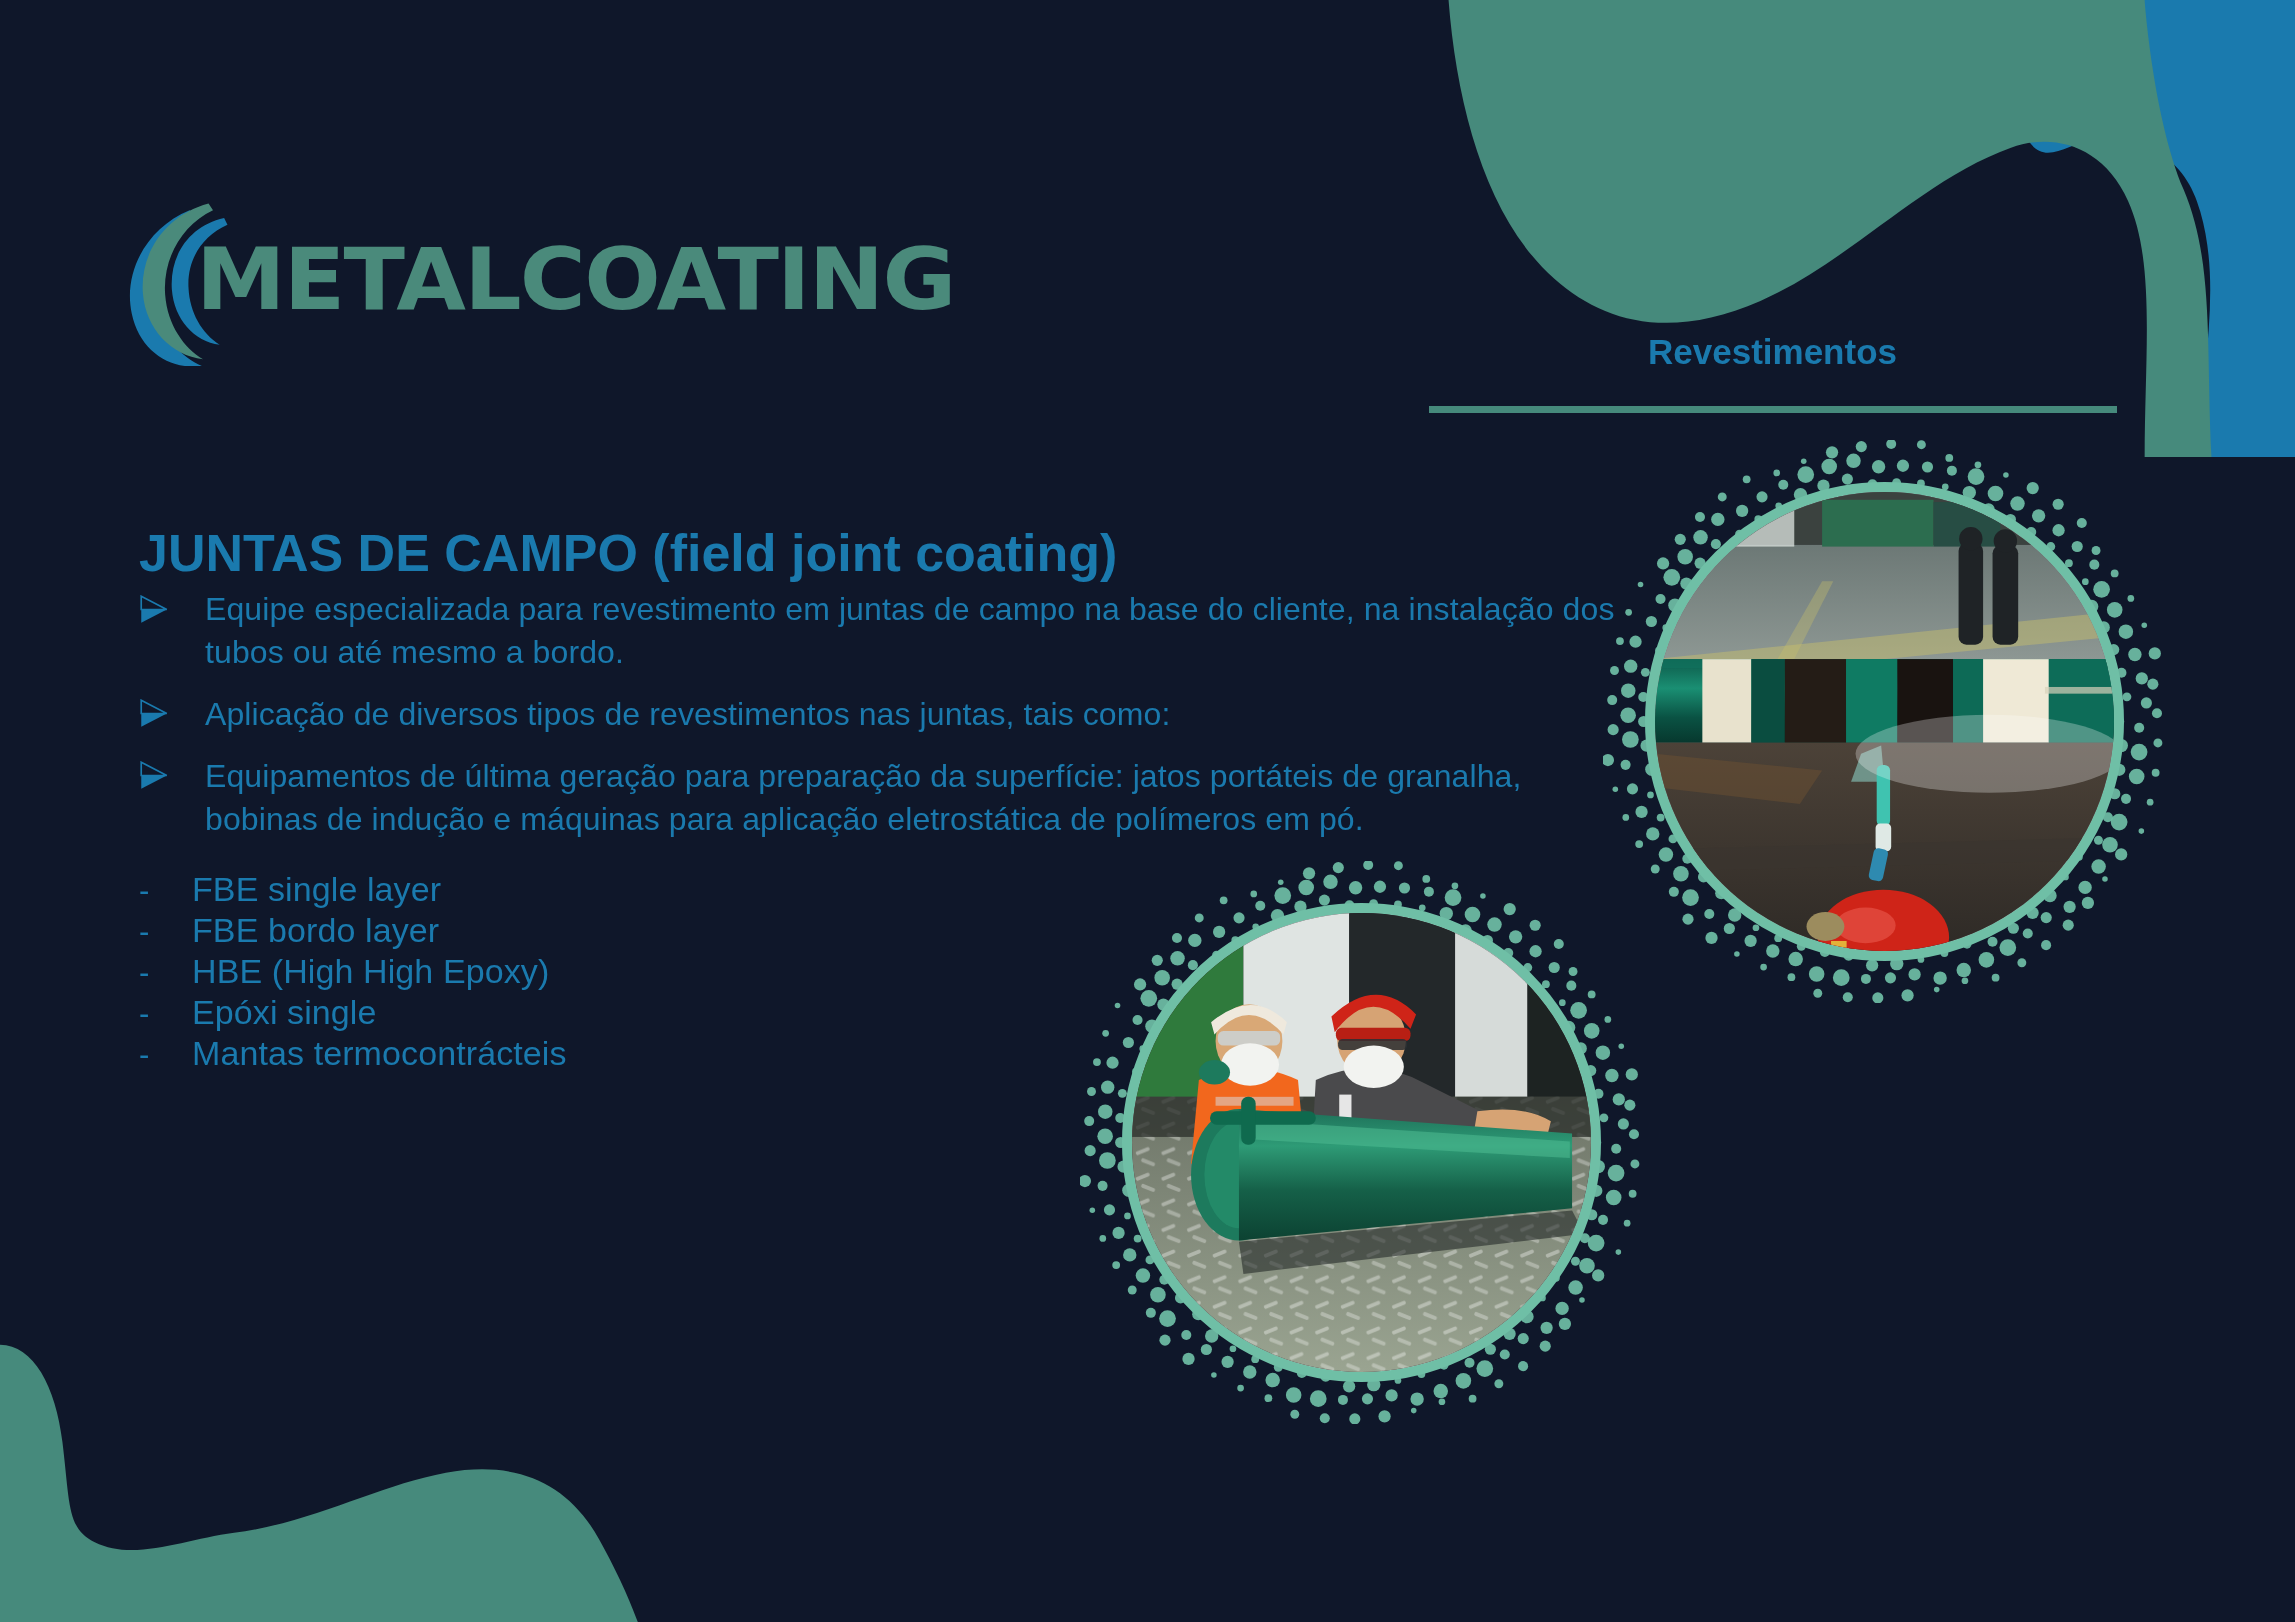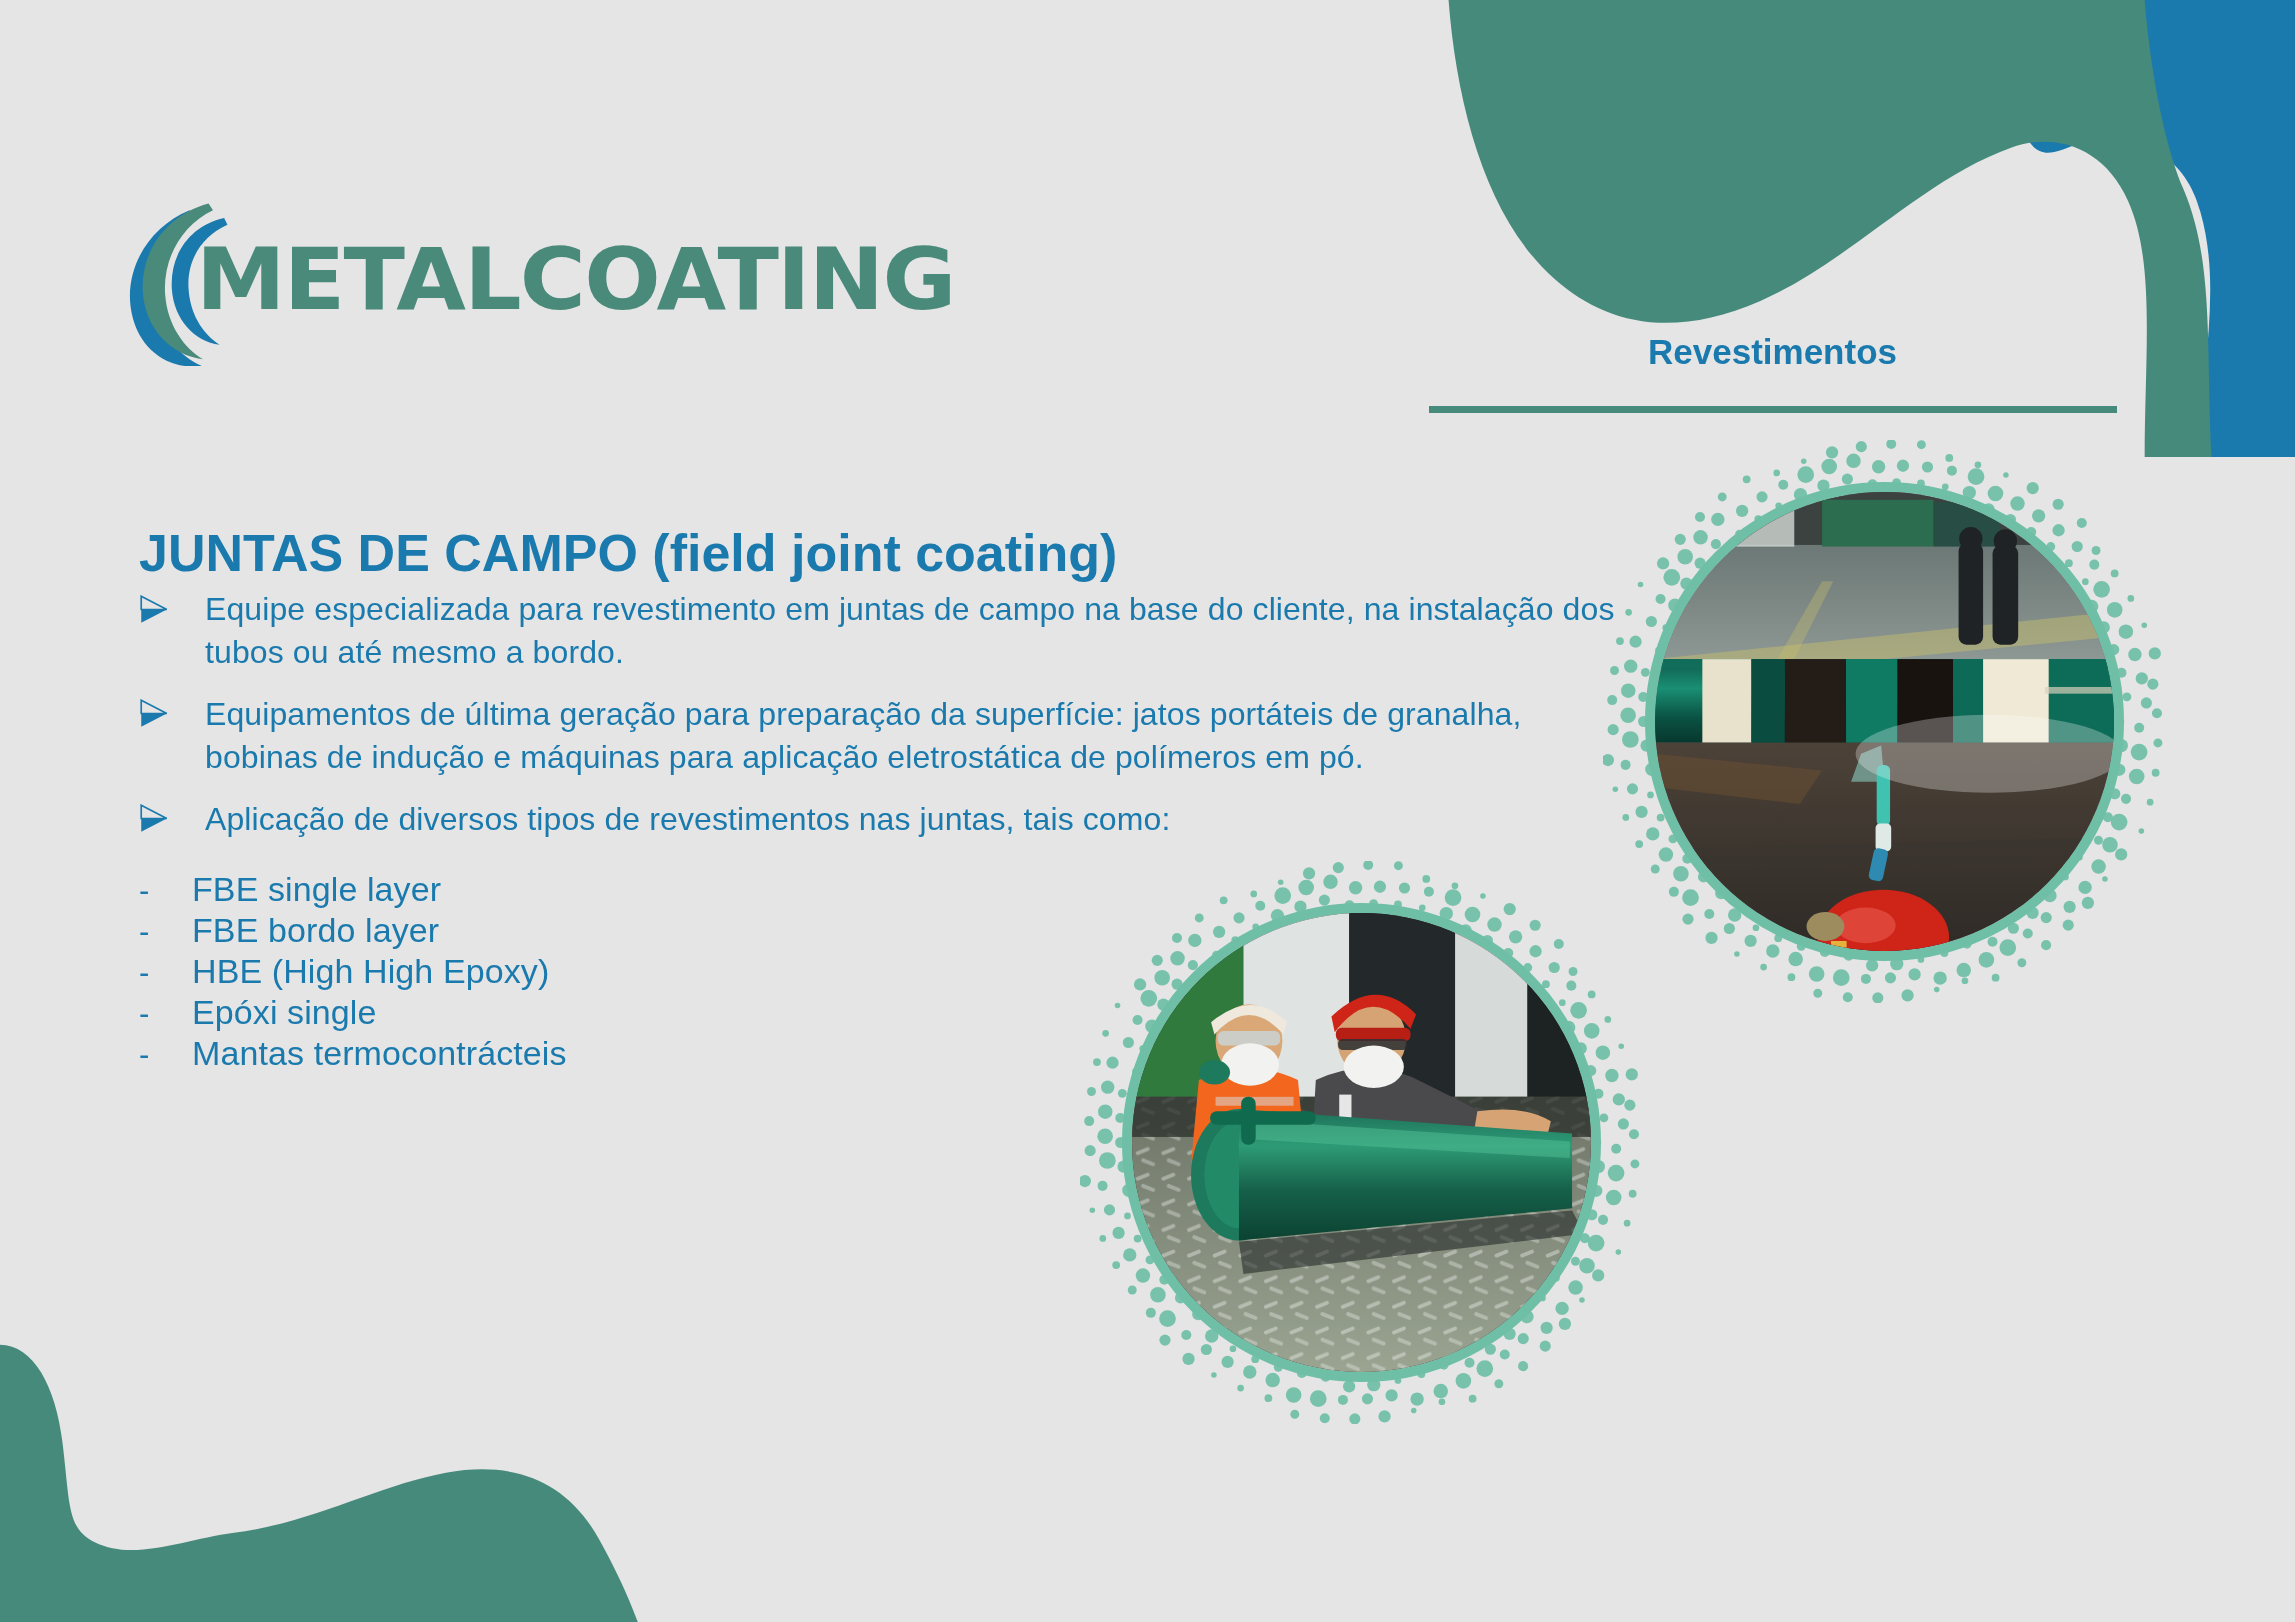--- a/index.html
+++ b/index.html
@@ -8,21 +8,21 @@
     background: #ffffff;
   }
   body {
     font-family: "Liberation Sans", sans-serif;
   }
 
   #slide {
     position: relative;
     width: 2295px;
     height: 1623px;
-    background: #e5e5e5;
+    background: #0f172a;
     overflow: hidden;
   }
 
   
   .deco-svg {
     position: absolute;
     pointer-events: none;
   }
   #deco-top-right {
     top: 0;
@@ -273,31 +273,31 @@
       <span class="bullet-text">Equipe especializada para revestimento em juntas de campo na base do cliente, na instalação dos tubos ou até mesmo a bordo.</span>
     </div>
 
     <div class="bullet-row">
       <span class="bullet-marker">
         <svg width="30" height="29" viewBox="0 0 54 52">
           <path d="M4,2 L50,26 L4,26 Z" fill="none" stroke="#1A7AAE" stroke-width="3"></path>
           <path d="M4,26 L50,26 L4,50 Z" fill="#1A7AAE"></path>
         </svg>
       </span>
-      <span class="bullet-text">Equipamentos de última geração para preparação da superfície: jatos portáteis de granalha, bobinas de indução e máquinas para aplicação eletrostática de polímeros em pó.</span>
+      <span class="bullet-text">Aplicação de diversos tipos de revestimentos nas juntas, tais como:</span>
     </div>
 
     <div class="bullet-row">
       <span class="bullet-marker">
         <svg width="30" height="29" viewBox="0 0 54 52">
           <path d="M4,2 L50,26 L4,26 Z" fill="none" stroke="#1A7AAE" stroke-width="3"></path>
           <path d="M4,26 L50,26 L4,50 Z" fill="#1A7AAE"></path>
         </svg>
       </span>
-      <span class="bullet-text">Aplicação de diversos tipos de revestimentos nas juntas, tais como:</span>
+      <span class="bullet-text">Equipamentos de última geração para preparação da superfície: jatos portáteis de granalha, bobinas de indução e máquinas para aplicação eletrostática de polímeros em pó.</span>
     </div>
 
   </div>
 
   <div id="dash-list">
     <div class="dash-row">
       <span class="dash-marker">-</span>
       <span class="dash-text">FBE single layer</span>
     </div>
     <div class="dash-row">

